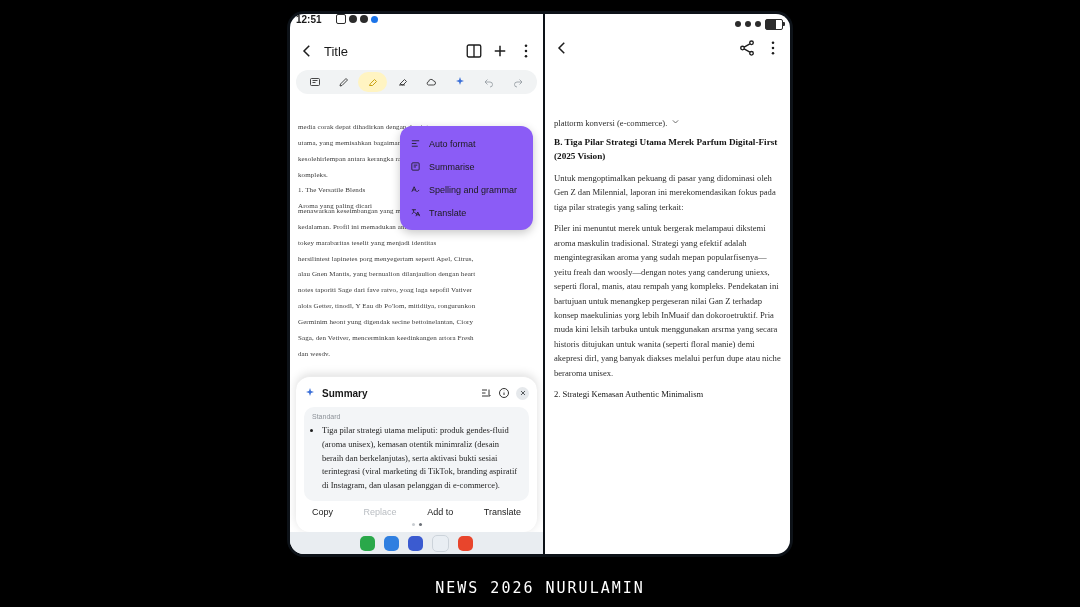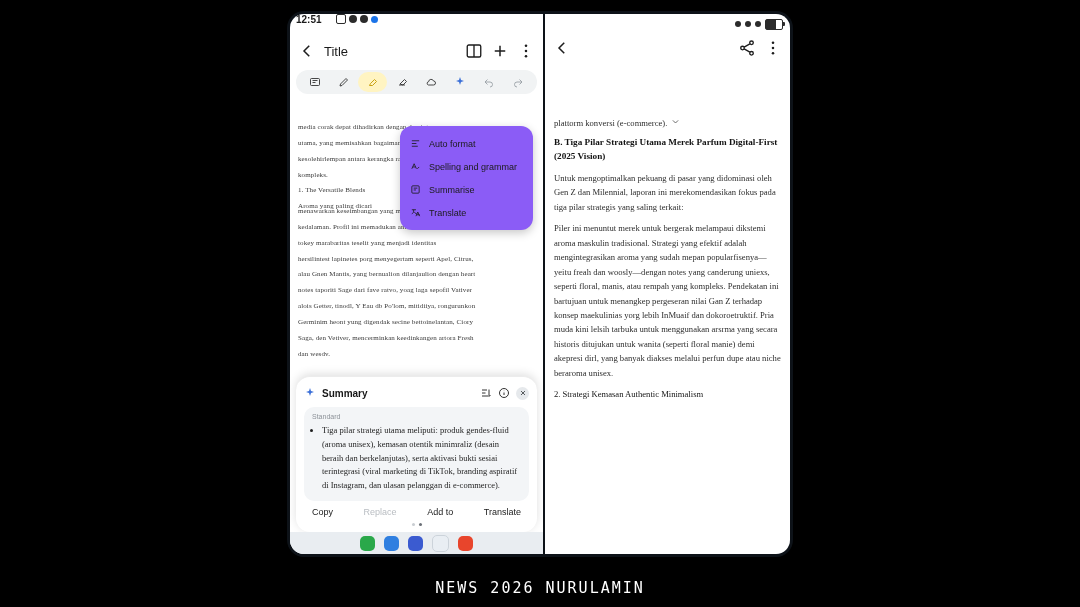--- a/index.html
+++ b/index.html
@@ -273,30 +273,30 @@
 
     <div id="ai-menu">
       <div class="mi">
         <svg viewBox="0 0 24 24" fill="none" stroke="#1b1b1b" stroke-width="1.8">
             <path d="M4 6h16M4 12h10M4 18h13"></path>
           </svg>
         <span>Auto format</span>
       </div>
       <div class="mi">
         <svg viewBox="0 0 24 24" fill="none" stroke="#1b1b1b" stroke-width="1.8">
-            <path d="M4 17l5-11 5 11M6 13h6M16 17l4-4"></path>
-          </svg>
-        <span>Spelling and grammar</span>
+            <rect x="4" y="4" width="16" height="16" rx="2"></rect>
+            <path d="M8 9h8M8 13h5"></path>
+          </svg>
+        <span>Summarise</span>
       </div>
       <div class="mi">
         <svg viewBox="0 0 24 24" fill="none" stroke="#1b1b1b" stroke-width="1.8">
-            <rect x="4" y="4" width="16" height="16" rx="2"></rect>
-            <path d="M8 9h8M8 13h5"></path>
-          </svg>
-        <span>Summarise</span>
+            <path d="M4 17l5-11 5 11M6 13h6M16 17l4-4"></path>
+          </svg>
+        <span>Spelling and grammar</span>
       </div>
       <div class="mi">
         <svg viewBox="0 0 24 24" fill="none" stroke="#1b1b1b" stroke-width="1.8">
             <path d="M4 6h9M8 6v3c0 3-2 5-4 6M10 11c1 3 3 4 5 4M13 20l4-9 4 9M15 17h6"></path>
           </svg>
         <span>Translate</span>
       </div>
     </div>
 
     <div id="summary-card">

